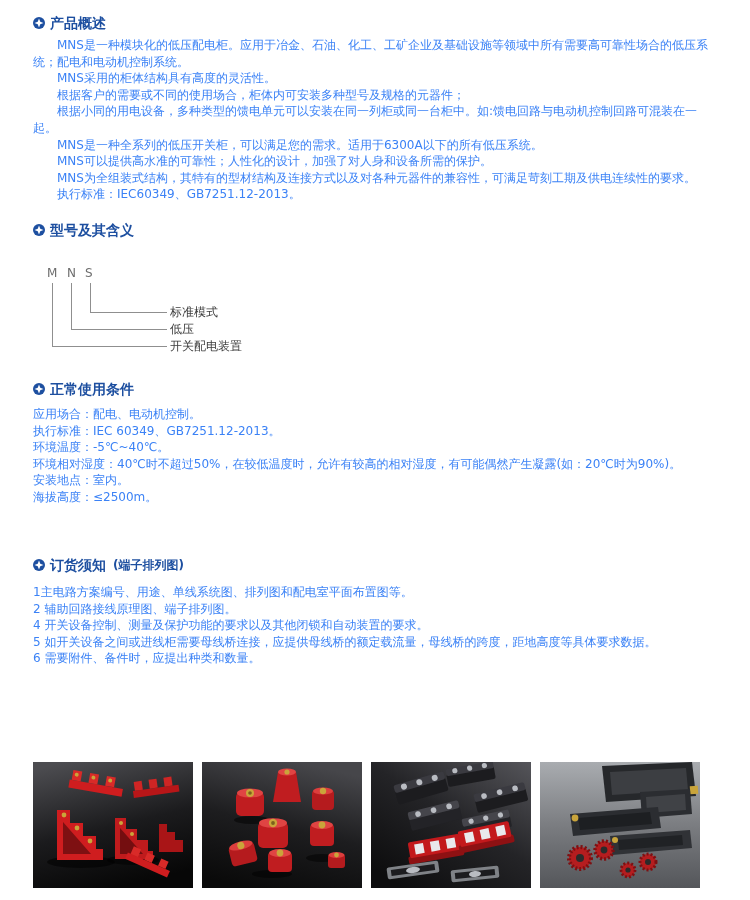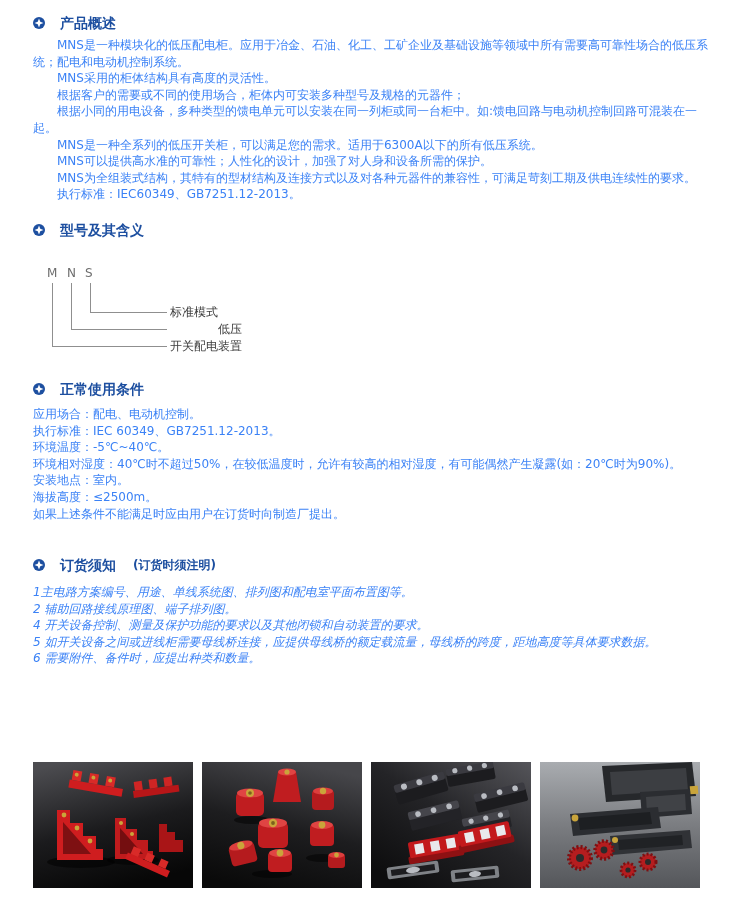--- a/index.html
+++ b/index.html
@@ -2,43 +2,43 @@
 <html><head>
 <meta charset="utf-8">
 <style>
   html,body{margin:0;padding:0;}
   body{
     width:750px;height:900px;position:relative;background:#ffffff;
     font-family:"DejaVu Sans","Liberation Sans",sans-serif;
     overflow:hidden;
   }
   .section{position:absolute;left:33px;width:684px;}
-  .heading{display:flex;align-items:center;gap:15px;}
+  .heading{display:flex;align-items:center;gap:5px;}
   .heading .title{color:#1d4fa0;font-size:14px;font-weight:bold;line-height:18px;}
   .heading .subtitle{color:#1d4fa0;font-size:12px;font-weight:bold;line-height:18px;margin-left:2px;}
   .star-icon{width:12px;height:12px;flex:none;display:block;}
   .body-text{margin-top:5px;}
   .body-text p{margin:0;font-size:12px;line-height:16.6px;color:#3b82f6;}
   .indent p{text-indent:2em;}
   .body-text.gap8{margin-top:8px;}
-  .body-text.gap10{margin-top:10px;font-style:italic;}
+  .body-text.gap10{margin-top:10px;}
 
   
   .diagram{position:relative;height:120px;}
   .code-letter{position:absolute;top:27px;font-size:12px;color:#6d6d6d;line-height:14px;}
   .code-letter.m{left:14px;}
   .code-letter.n{left:34px;}
   .code-letter.s{left:52px;}
   .code-line{position:absolute;border-left:1px solid #8f8f8f;border-bottom:1px solid #8f8f8f;}
   .code-line.s{left:57px;top:44px;width:76px;height:29px;}
   .code-line.n{left:38px;top:44px;width:95px;height:46px;}
   .code-line.m{left:19px;top:44px;width:114px;height:63px;}
   .code-label{position:absolute;left:137px;font-size:12px;color:#3d3d3d;line-height:14px;}
   .code-label.s{top:66px;}
-  .code-label.n{top:83px;margin-left:48px;}
+  .code-label.n{top:83px;}
   .code-label.m{top:100px;}
 
   
   .photos{position:absolute;left:33px;top:762px;width:667px;display:flex;gap:9px;}
   .photo{width:160px;height:126px;flex:none;}
   .photo svg{display:block;width:160px;height:126px;}
 </style>
 </head>
 <body>
 
@@ -91,32 +91,31 @@
     </svg>
     <span class="title">正常使用条件</span>
   </div>
   <div class="body-text gap8">
     <p>应用场合：配电、电动机控制。</p>
     <p>执行标准：IEC 60349、GB7251.12-2013。</p>
     <p>环境温度：-5℃~40℃。</p>
     <p>环境相对湿度：40℃时不超过50%，在较低温度时，允许有较高的相对湿度，有可能偶然产生凝露(如：20℃时为90%)。</p>
     <p>安装地点：室内。</p>
     <p>海拔高度：≤2500m。</p>
-    <p>如果上述条件不能满足时应由用户在订货时向制造厂提出。</p>
   </div>
 </div>
 
 <div class="section" style="top:546px;margin-top:10px;">
   <div class="heading">
     <svg class="star-icon" viewBox="0 0 16 16">
       <circle cx="8" cy="8" r="8" fill="#1d4fa0"></circle>
       <path d="M8 2 L9.7 6.3 L14 8 L9.7 9.7 L8 14 L6.3 9.7 L2 8 L6.3 6.3 Z" fill="#ffffff"></path>
     </svg>
     <span class="title">订货须知</span>
-    <span class="subtitle">(订货时须注明)</span>
+    <span class="subtitle">(端子排列图)</span>
   </div>
   <div class="body-text gap10">
     <p>1主电路方案编号、用途、单线系统图、排列图和配电室平面布置图等。</p>
     <p>2 辅助回路接线原理图、端子排列图。</p>
     <p>4 开关设备控制、测量及保护功能的要求以及其他闭锁和自动装置的要求。</p>
     <p>5 如开关设备之间或进线柜需要母线桥连接，应提供母线桥的额定载流量，母线桥的跨度，距地高度等具体要求数据。</p>
     <p>6 需要附件、备件时，应提出种类和数量。</p>
   </div>
 </div>
 

